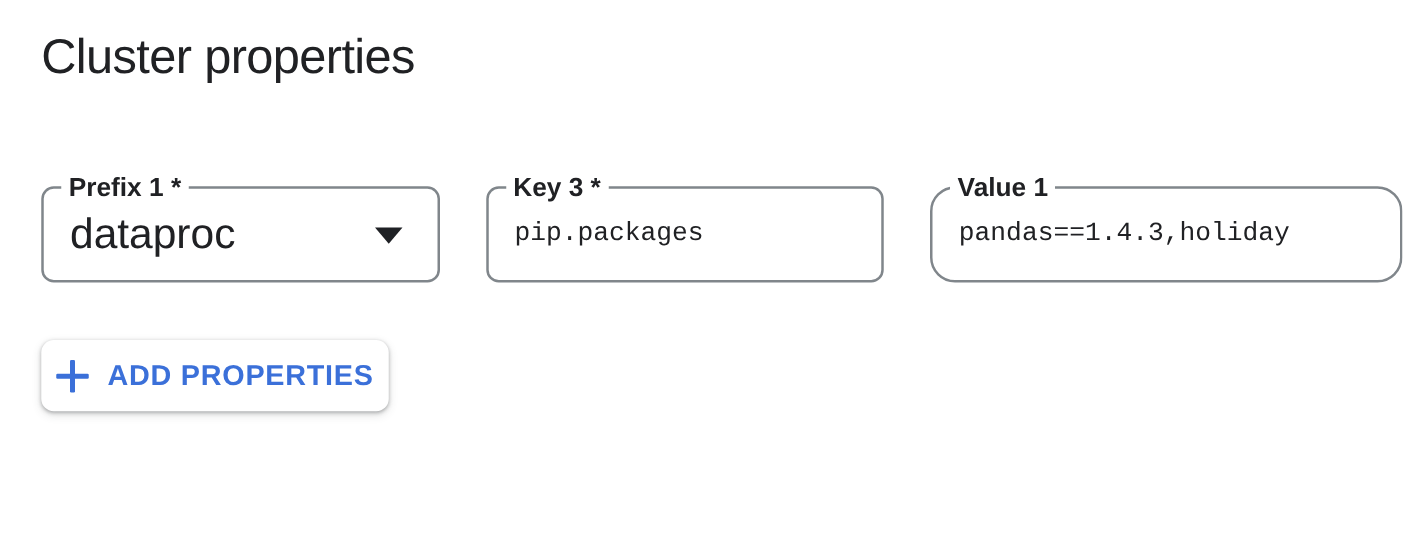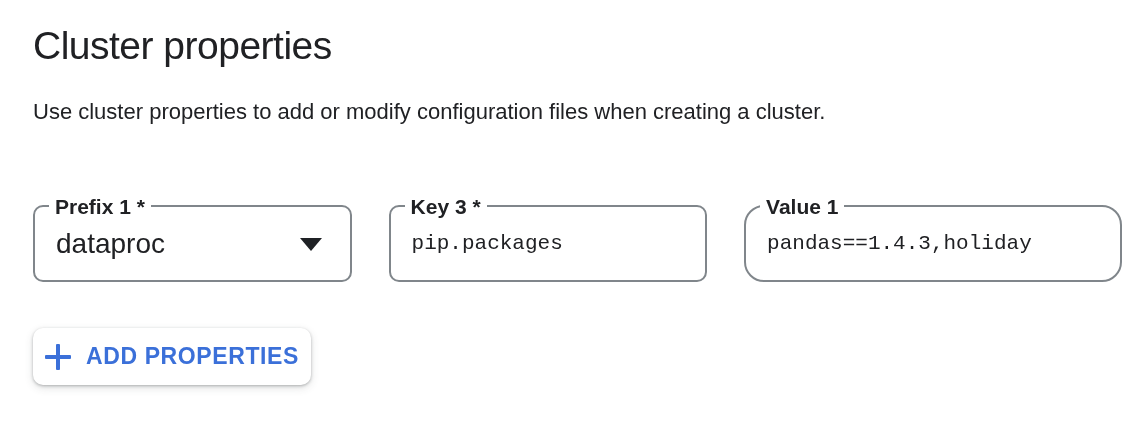--- a/index.html
+++ b/index.html
@@ -31,21 +31,21 @@
     border:2px solid var(--field-border);border-radius:10px;
     display:flex;align-items:center;
   }
   .field.wide{width:382px;border-radius:20px;}
   .field-label{
     position:absolute;top:-11px;left:14px;background:#fff;padding:0 6px;
     font-size:21px;font-weight:600;line-height:22px;white-space:nowrap;
     color:var(--text-primary);
   }
   .field-value{
-    font-size:28px;padding-left:21px;white-space:nowrap;
+    font-size:34px;padding-left:21px;white-space:nowrap;
     color:var(--text-primary);
   }
   .field-input{
     width:100%;height:100%;border:none;outline:none;background:transparent;
     font-family:Liberation Mono, monospace;font-size:21px;color:var(--text-primary);
     padding:0 6px 0 21px;border-radius:10px;white-space:nowrap;overflow:hidden;
   }
   .caret{
     position:absolute;right:28px;top:50%;margin-top:-6px;
     width:0;height:0;
@@ -71,21 +71,20 @@
     background:var(--accent-blue);border-radius:1px;
   }
 </style>
 </head>
 <body>
 
 <div class="page">
 
   <h1 class="title">Cluster properties</h1>
 
-  <p class="desc">Use cluster properties to add or modify configuration files when creating a cluster.</p>
 
   <div class="fields-row">
 
     <div class="field">
       <span class="field-label">Prefix 1 *</span>
       <span class="field-value">dataproc</span>
       <span class="caret"></span>
     </div>
 
     <div class="field">

